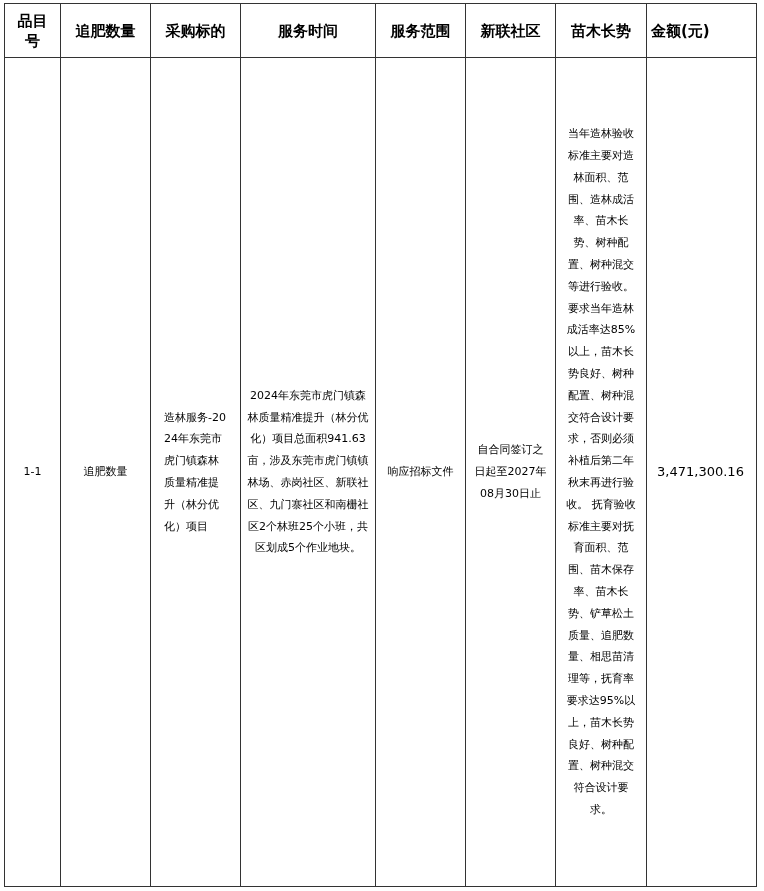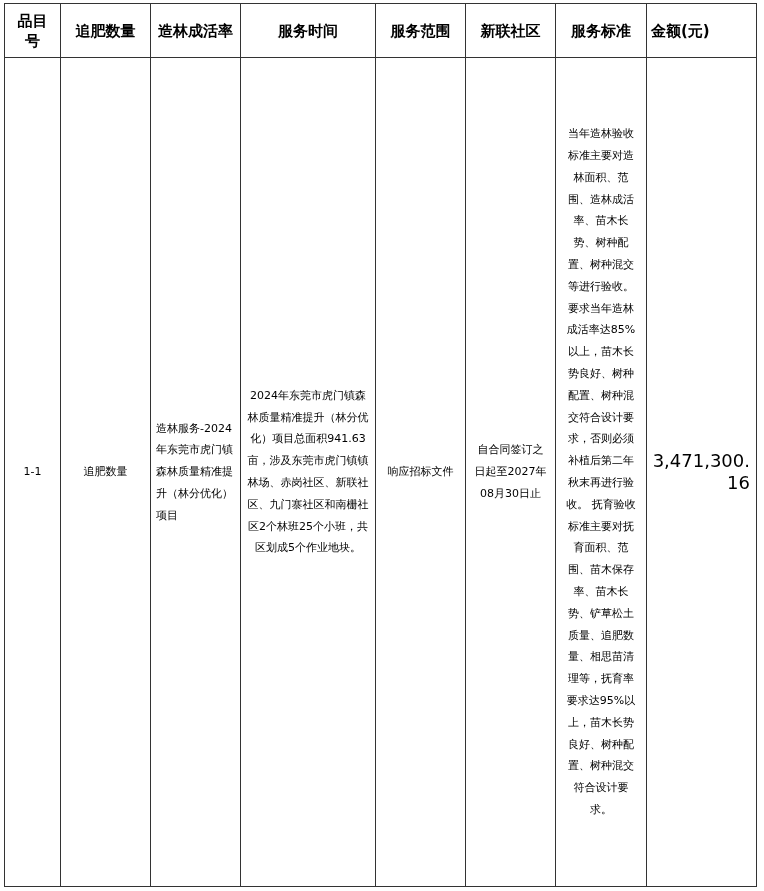--- a/index.html
+++ b/index.html
@@ -3,54 +3,54 @@
 <meta charset="utf-8">
 <style>
   html, body { margin: 0; padding: 0; background: #ffffff; }
   body { width: 764px; height: 891px; position: relative; overflow: hidden;
          font-family: "DejaVu Sans", "Liberation Sans", sans-serif; color: #000; }
   table.proc { position: absolute; left: 4px; top: 3px; border-collapse: collapse; table-layout: fixed; }
   table.proc td, table.proc th { border: 1px solid #333; padding: 0 4px; text-align: center; vertical-align: middle; }
   table.proc th { height: 53px; font-weight: bold; font-size: 15px; line-height: 20px; }
   table.proc th.amount { text-align: left; padding-right: 8px; }
   table.proc td { font-size: 11px; line-height: 21.8px; word-break: break-all; }
-  table.proc td.amount { text-align: right; padding-right: 6px; font-size: 18px; }
+  table.proc td.amount { text-align: center; padding-right: 6px; font-size: 13px; }
   tr.body-row { height: 829px; }
 </style>
 </head>
 <body>
 
 <table class="proc">
   <colgroup>
     <col style="width:56px">
       <col style="width:90px">
       <col style="width:90px">
       <col style="width:135px">
     <col style="width:90px">
       <col style="width:90px">
       <col style="width:91px">
       <col style="width:110px">
   </colgroup>
   <thead>
     <tr>
       <th style="padding:0 8px;">品目号</th>
       <th>追肥数量</th>
-      <th>造林成活率</th>
+      <th>采购标的</th>
       <th>服务时间</th>
       <th>服务范围</th>
       <th>新联社区</th>
-      <th>服务标准</th>
+      <th>苗木长势</th>
       <th class="amount">金额(元)</th>
     </tr>
   </thead>
   <tbody>
     <tr class="body-row">
       <td>1-1</td>
       <td>追肥数量</td>
-      <td style="text-align:left;padding:0 5px;">造林服务-2024年东莞市虎门镇森林质量精准提升（林分优化）项目</td>
+      <td style="text-align:left;padding:0 13px;">造林服务-2024年东莞市虎门镇森林质量精准提升（林分优化）项目</td>
       <td style="padding:0 6px;">2024年东莞市虎门镇森林质量精准提升（林分优化）项目总面积941.63亩，涉及东莞市虎门镇镇林场、赤岗社区、新联社区、九门寨社区和南栅社区2个林班25个小班，共区划成5个作业地块。</td>
       <td style="padding:0 10px;">响应招标文件</td>
       <td style="padding:0 8px;">自合同签订之日起至2027年08月30日止</td>
       <td style="padding:0 7px;">当年造林验收标准主要对造林面积、范围、造林成活率、苗木长势、树种配置、树种混交等进行验收。要求当年造林成活率达85%以上，苗木长势良好、树种配置、树种混交符合设计要求，否则必须补植后第二年秋末再进行验收。 抚育验收标准主要对抚育面积、范围、苗木保存率、苗木长势、铲草松土质量、追肥数量、相思苗清理等，抚育率要求达95%以上，苗木长势良好、树种配置、树种混交符合设计要求。</td>
       <td class="amount">3,471,300.16</td>
     </tr>
   </tbody>
 </table>
 
 </body></html>

